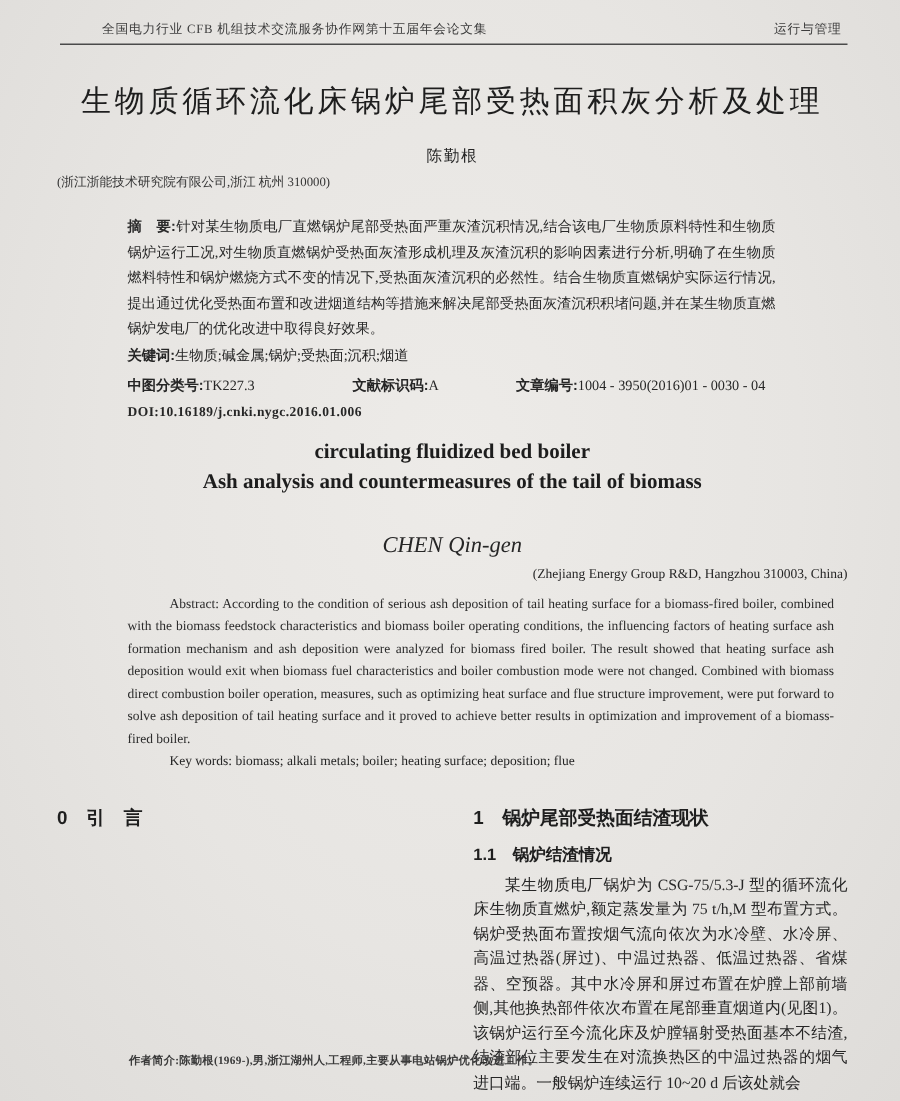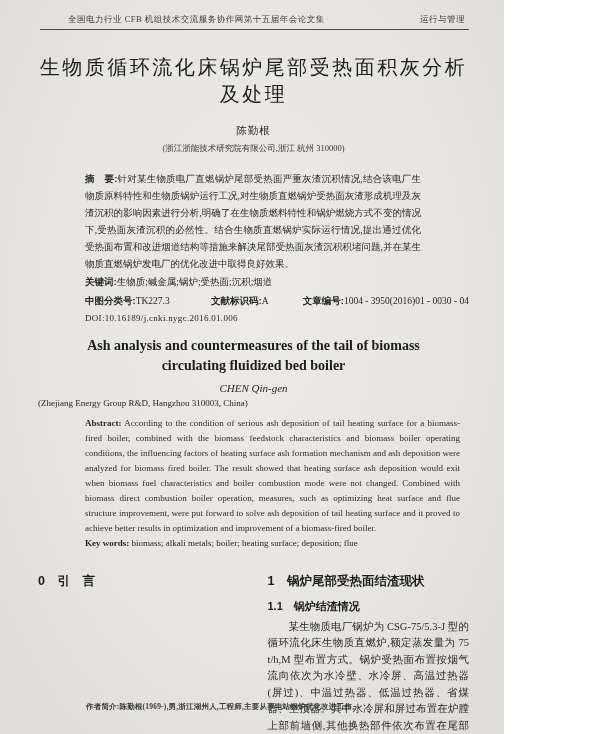--- a/index.html
+++ b/index.html
@@ -1,18 +1,18 @@
 <!DOCTYPE html>
 <html><head>
 <meta charset="utf-8">
 <style>
   html,body { margin:0; padding:0; }
   .page {
     position:relative;
-    width:504px; height:734px;
+    width:600px; height:734px;
     background: radial-gradient(ellipse at 50% 42%, #edebe8 0%, #e7e5e2 55%, #dedcd9 100%);
     color:#262626;
     font-family:"Liberation Serif", serif;
     overflow:hidden;
     box-sizing:border-box;
   }
   .content { padding: 8px 35px 0 38px; }
 
   .header {
     display:flex; justify-content:space-between; align-items:flex-end;
@@ -22,48 +22,48 @@
   }
   .header-rule { border:0; border-top:1.4px solid #4a4a4a; margin:0 0 0 2px; }
 
   .title-zh {
     text-align:center; margin-top:24px;
     font-family:"Liberation Sans", sans-serif;
     font-size:20px; font-weight:normal; letter-spacing:2.5px;
     color:#1e1e1e;
   }
   .author-zh { text-align:center; margin-top:16px; font-size:10.5px; letter-spacing:1px; }
-  .affiliation-zh { text-align:center; margin-top:5px; font-size:8.5px; color:#333; }
+  .affiliation-zh { margin-top:5px; font-size:8.5px; color:#333; }
 
   .abstract-zh {
     margin:15px 48px 0 47px;
     font-size:9.5px; line-height:17px; text-align:justify; color:#2a2a2a;
   }
   .zh-label { font-family:"Liberation Sans", sans-serif; font-weight:bold; }
   .keywords-zh { margin:0 48px 0 47px; font-size:9.5px; line-height:17px; }
 
   .meta-line {
     display:flex; margin:4px 0 0 47px; font-size:9.5px; white-space:nowrap;
   }
   .meta-item-1 { width:150px; }
   .meta-item-2 { width:109px; }
-  .doi-line { margin:5px 0 0 47px; font-size:9px; letter-spacing:0.3px; }
+  .doi-line { margin:5px 0 0 47px; font-size:9px; letter-spacing:0.3px;font-weight:bold; }
 
   .title-en {
     text-align:center; margin-top:13px;
     font-size:14px; font-weight:bold; line-height:20px; color:#1d1d1d;
   }
-  .author-en { text-align:center; margin-top:6px; font-size:11px; font-style:italic; }
-  .affiliation-en { text-align:left; margin-top:4px; font-size:9px; }
+  .author-en { text-align:center; margin-top:24px; font-size:15px; font-style:italic; }
+  .affiliation-en { text-align:right; margin-top:4px; font-size:9px; }
 
   .abstract-en {
     margin:8px 9px 0 47px;
     font-size:9px; line-height:15px; text-align:justify; color:#2c2c2c;
   }
-  .en-label { font-weight:bold; }
+  .en-label { font-weight:normal;margin-left:28px; }
   .keywords-en { margin:0 9px 0 47px; font-size:9px; line-height:15px; }
 
   .columns { display:flex; gap:28px; margin-top:16px; }
   .col { flex:1; min-width:0; font-size:10.5px; line-height:16.5px; text-align:justify; }
   .sec-heading {
     font-family:"Liberation Sans", sans-serif;
     font-size:12.5px; font-weight:bold; color:#1e1e1e;
     margin:6px 0 9px 0; line-height:16px; text-align:left;
   }
   .subsec-heading {
@@ -100,22 +100,22 @@
 
     <div class="meta-line">
       <span class="meta-item-1"><span class="zh-label">中图分类号:</span><span>TK227.3</span></span>
       <span class="meta-item-2"><span class="zh-label">文献标识码:</span><span>A</span></span>
       <span><span class="zh-label">文章编号:</span><span>1004 - 3950(2016)01 - 0030 - 04</span></span>
     </div>
 
     <div class="doi-line">DOI:10.16189/j.cnki.nygc.2016.01.006</div>
 
     <div class="title-en">
+      <div>circulating fluidized bed boiler</div>
       <div>Ash analysis and countermeasures of the tail of biomass</div>
-      <div>circulating fluidized bed boiler</div>
     </div>
     <div class="author-en">CHEN Qin-gen</div>
     <div class="affiliation-en">(Zhejiang Energy Group R&amp;D, Hangzhou 310003, China)</div>
 
     <p class="abstract-en"><span class="en-label">Abstract:</span> <span>According to the condition of serious ash deposition of tail heating surface for a biomass-fired boiler, combined with the biomass feedstock characteristics and biomass boiler operating conditions, the influencing factors of heating surface ash formation mechanism and ash deposition were analyzed for biomass fired boiler. The result showed that heating surface ash deposition would exit when biomass fuel characteristics and boiler combustion mode were not changed. Combined with biomass direct combustion boiler operation, measures, such as optimizing heat surface and flue structure improvement, were put forward to solve ash deposition of tail heating surface and it proved to achieve better results in optimization and improvement of a biomass-fired boiler.</span></p>
 
     <p class="keywords-en"><span class="en-label">Key words:</span> <span>biomass; alkali metals; boiler; heating surface; deposition; flue</span></p>
 
     <div class="columns">
       <div class="col">

